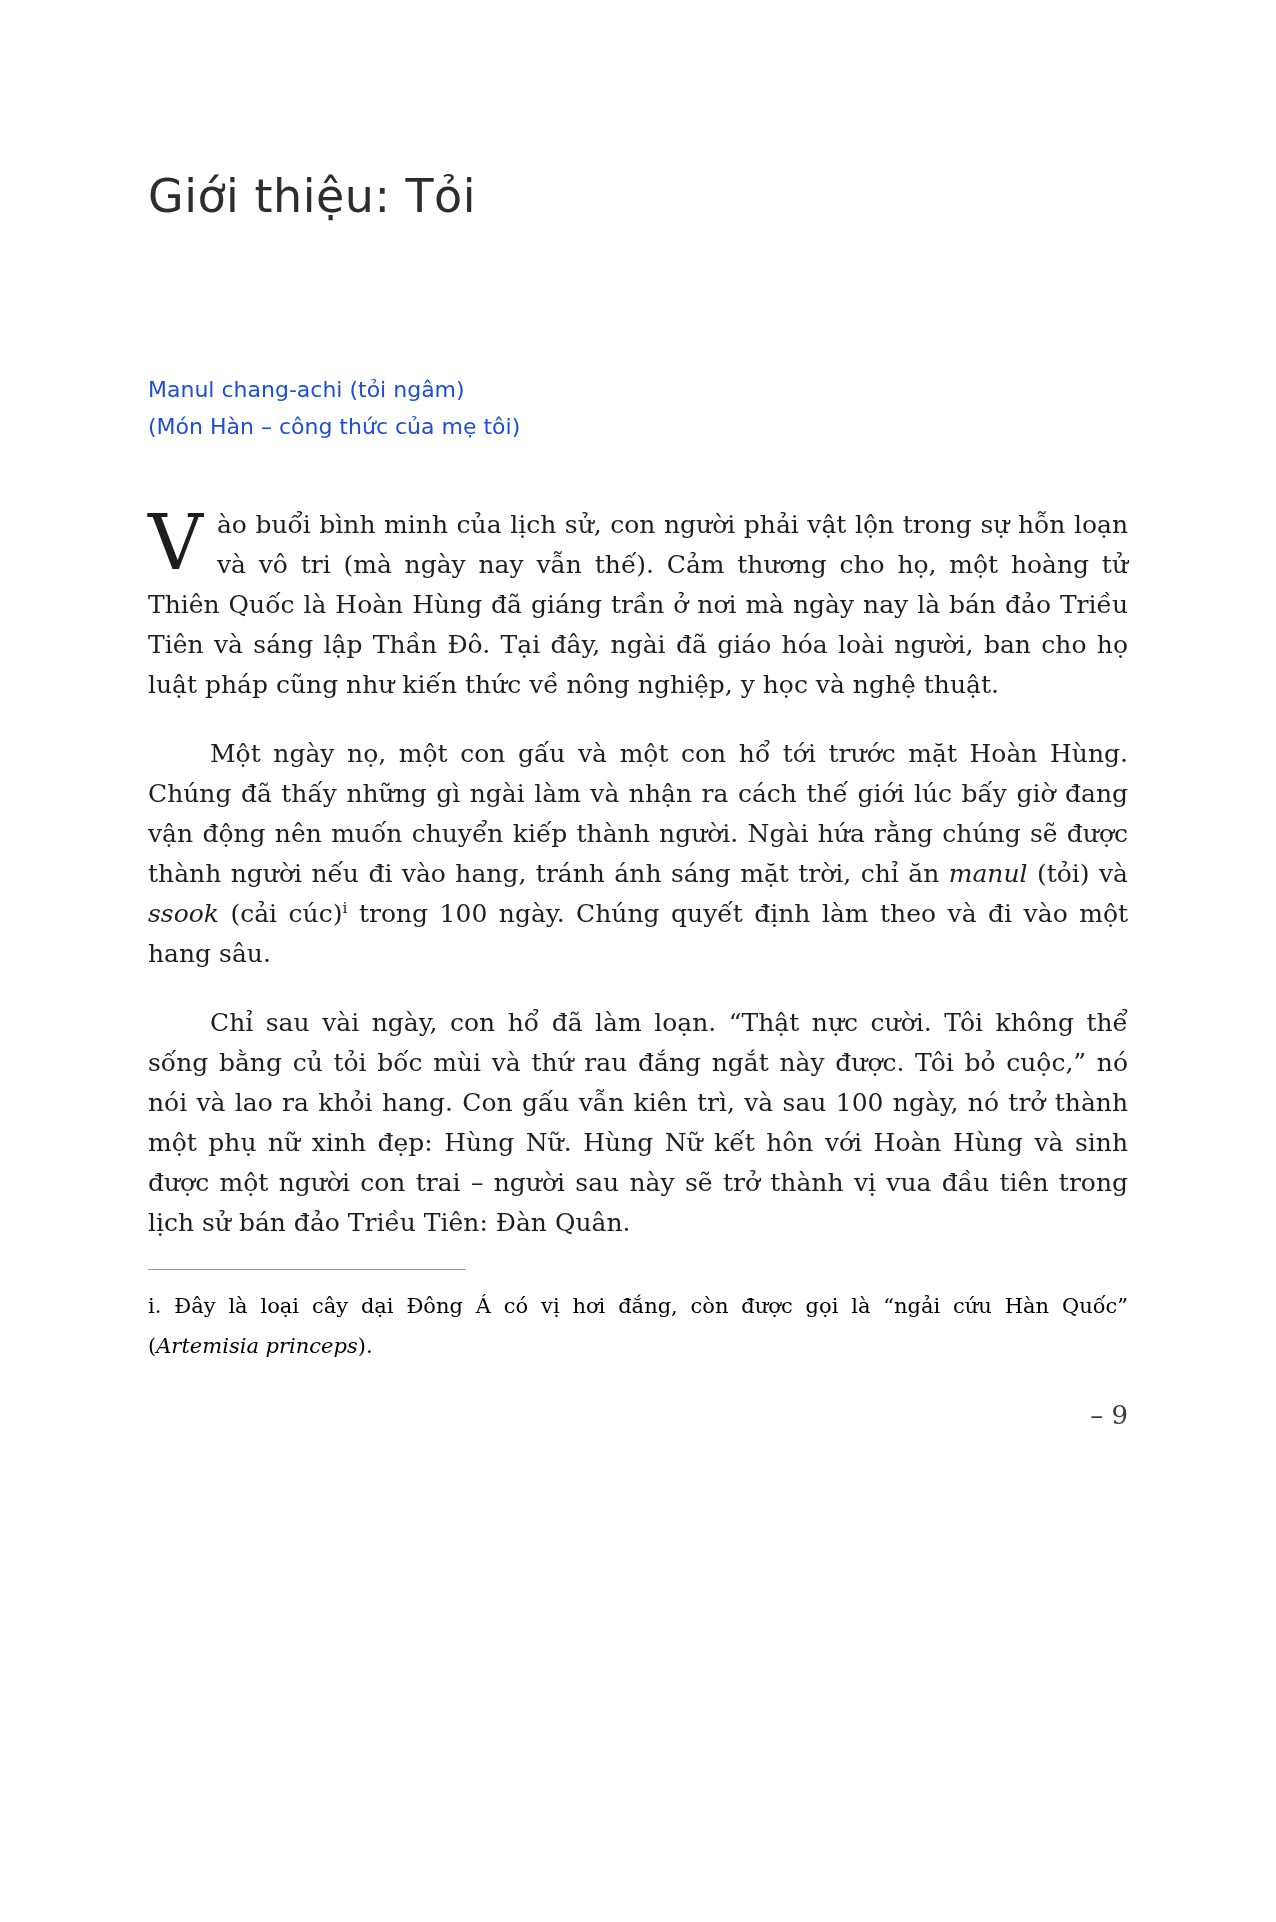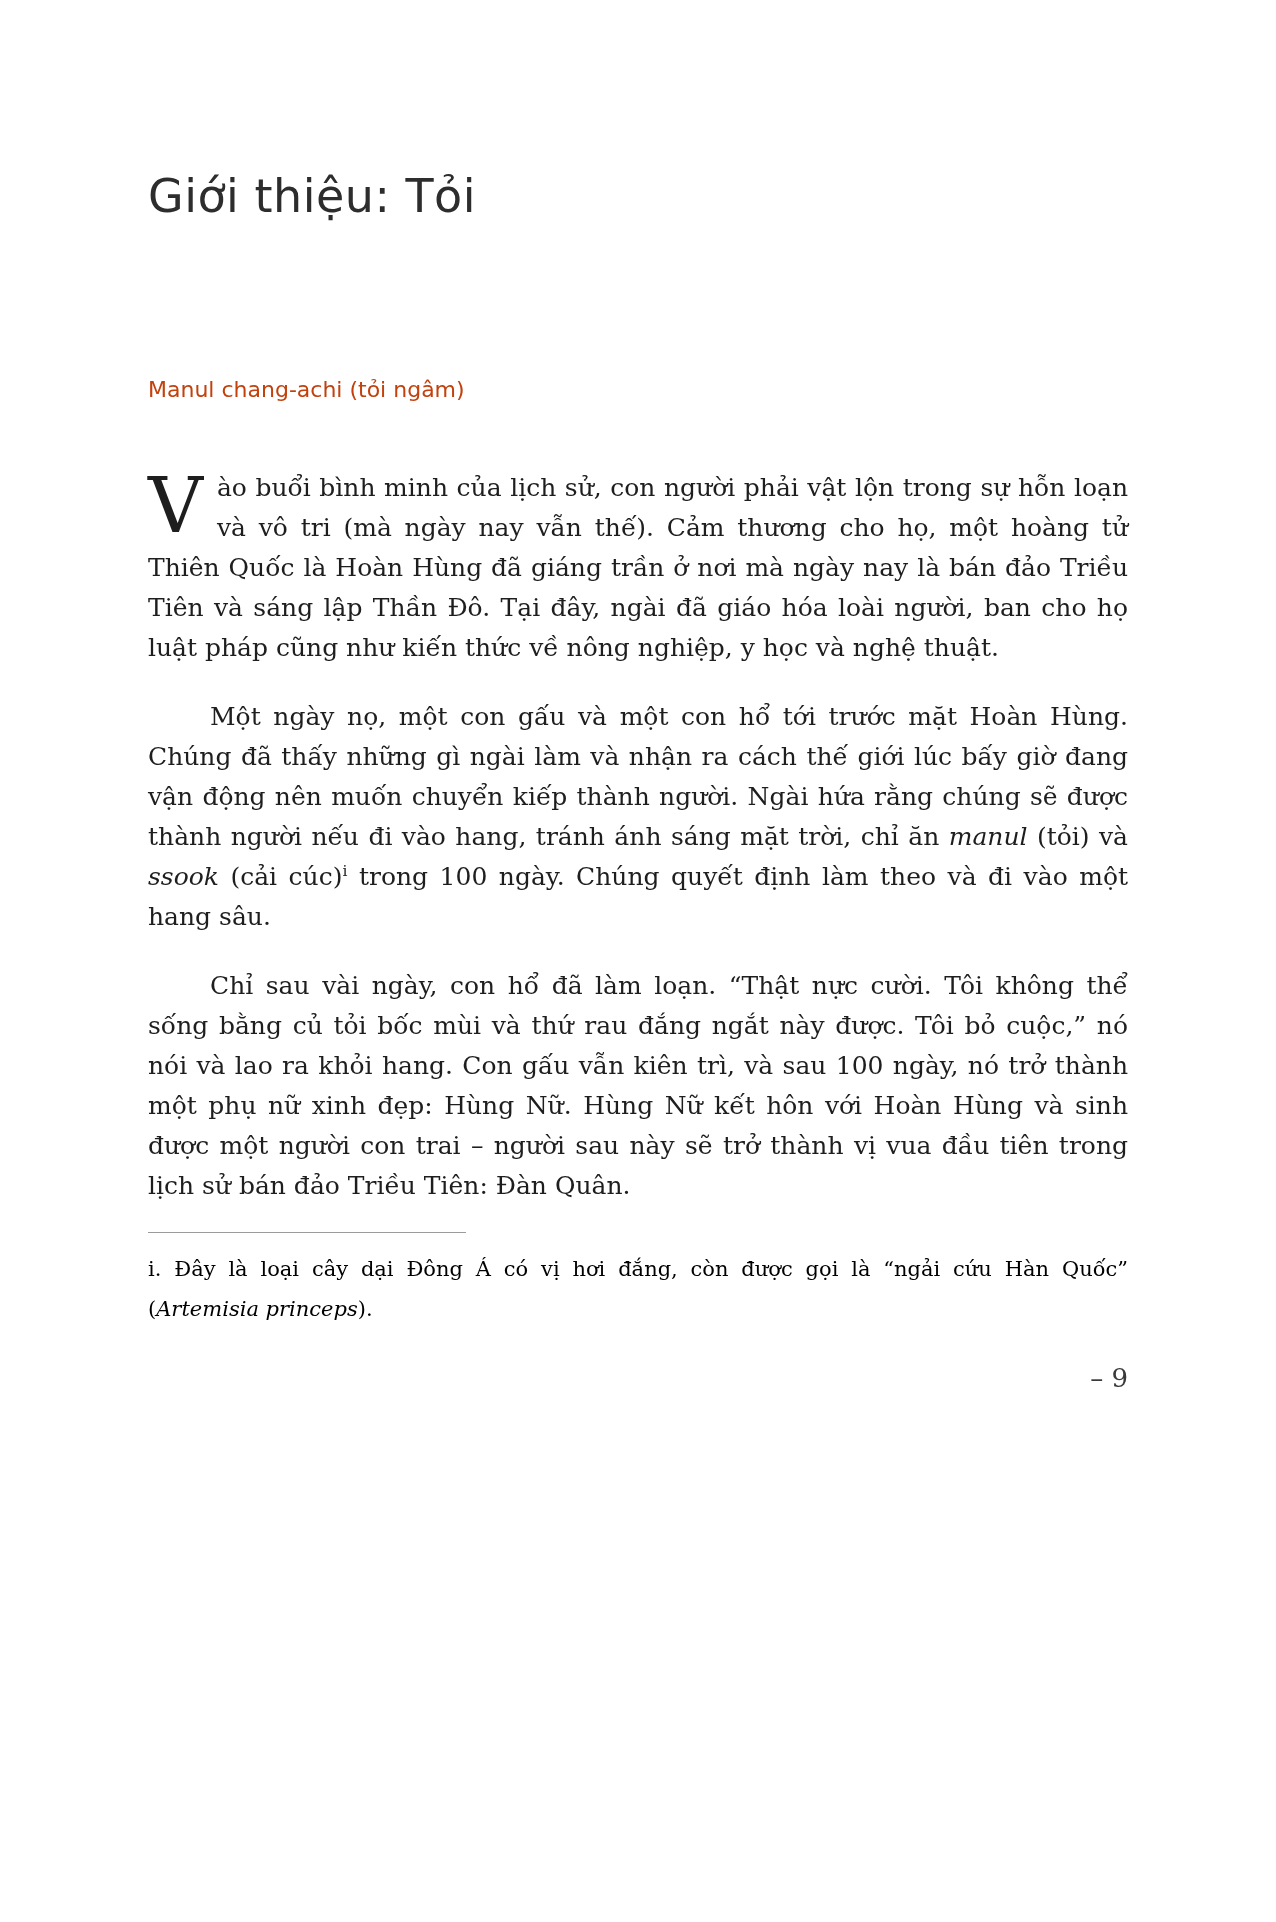--- a/index.html
+++ b/index.html
@@ -25,21 +25,21 @@
     font-size: 46px;
     line-height: 1.15;
     letter-spacing: 0.5px;
     color: #2d2d2d;
   }
   .epigraph {
     margin-top: 148px;
     font-family: "DejaVu Sans", "Liberation Sans", sans-serif;
     font-size: 22px;
     line-height: 37px;
-    color: #c2410c;
+    color: #1d4ed8;
   }
   .epigraph p {
     margin: 0;
   }
   .body-text {
     margin-top: 60px;
     font-family: "DejaVu Serif", "Liberation Serif", serif;
     font-size: 25px;
     line-height: 40px;
     text-align: justify;
@@ -89,20 +89,21 @@
 </style>
 </head>
 <body>
 
 <div class="page">
 
   <h1 class="chapter-title">Giới thiệu: Tỏi</h1>
 
   <div class="epigraph">
     <p>Manul chang-achi (tỏi ngâm)</p>
+    <p>(Món Hàn – công thức của mẹ tôi)</p>
   </div>
 
   <div class="body-text">
     <p class="para"><span class="dropcap">V</span><span><span>ào buổi bình minh của lịch sử, con người phải vật lộn trong sự hỗn loạn và vô tri (mà ngày nay vẫn thế). Cảm thương cho họ, một hoàng tử Thiên Quốc là Hoàn Hùng đã giáng trần ở nơi mà ngày nay là bán đảo Triều Tiên và sáng lập Thần Đô. Tại đây, ngài đã giáo hóa loài người, ban cho họ luật pháp cũng như kiến thức về nông nghiệp, y học và nghệ thuật.</span></span></p>
 
     <p class="para indent"><span>Một ngày nọ, một con gấu và một con hổ tới trước mặt Hoàn Hùng. Chúng đã thấy những gì ngài làm và nhận ra cách thế giới lúc bấy giờ đang vận động nên muốn chuyển kiếp thành người. Ngài hứa rằng chúng sẽ được thành người nếu đi vào hang, tránh ánh sáng mặt trời, chỉ ăn </span><span style="font-style: italic;">manul</span><span> (tỏi) và </span><span style="font-style: italic;">ssook</span><span> (cải cúc)</span><sup>i</sup><span> trong 100 ngày. Chúng quyết định làm theo và đi vào một hang sâu.</span></p>
 
     <p class="para indent"><span>Chỉ sau vài ngày, con hổ đã làm loạn. “Thật nực cười. Tôi không thể sống bằng củ tỏi bốc mùi và thứ rau đắng ngắt này được. Tôi bỏ cuộc,” nó nói và lao ra khỏi hang. Con gấu vẫn kiên trì, và sau 100 ngày, nó trở thành một phụ nữ xinh đẹp: Hùng Nữ. Hùng Nữ kết hôn với Hoàn Hùng và sinh được một người con trai – người sau này sẽ trở thành vị vua đầu tiên trong lịch sử bán đảo Triều Tiên: Đàn Quân.</span></p>
   </div>
 

